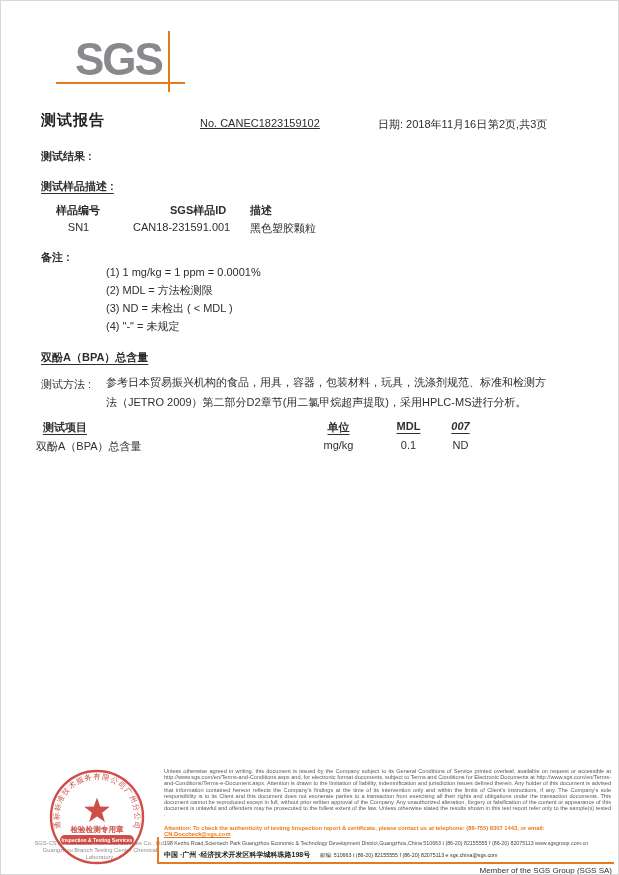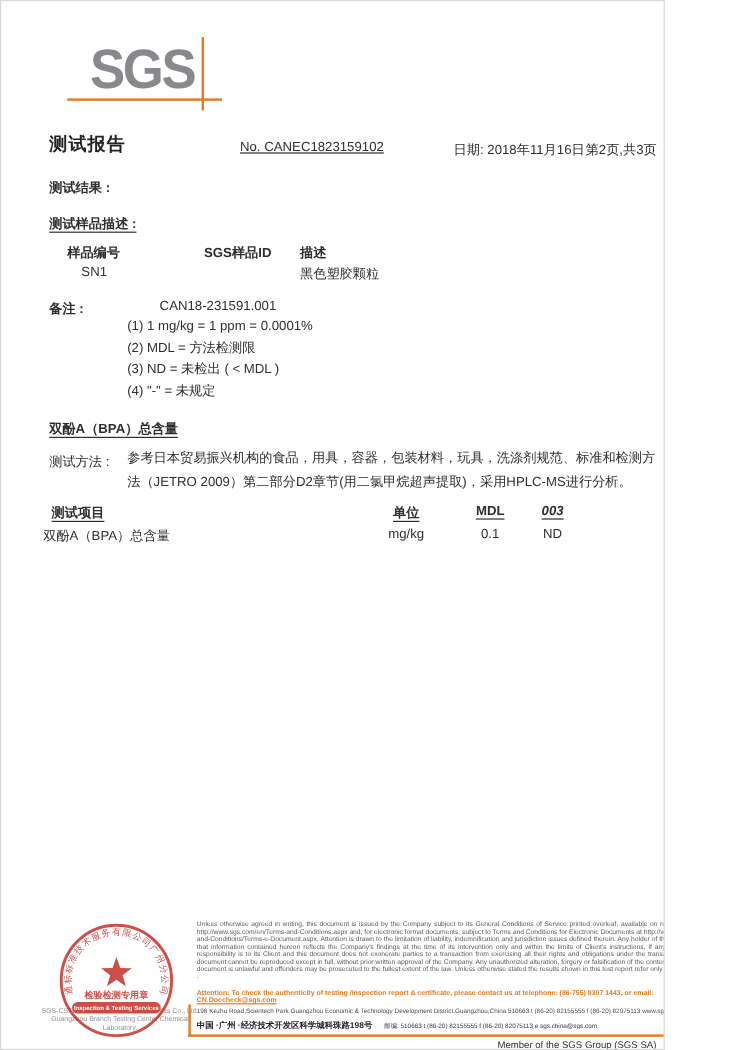--- a/index.html
+++ b/index.html
@@ -1,19 +1,19 @@
 <!DOCTYPE html>
 <html><head>
 <meta charset="utf-8">
 <style>
   * { margin:0; padding:0; box-sizing:border-box; }
   html,body { background:#ffffff; }
   body { width:619px; height:875px; font-family:"Liberation Sans","DejaVu Sans",sans-serif; }
   .page {
-    position:relative; width:554px; height:875px; background:#fff;
+    position:relative; width:619px; height:875px; background:#fff;
     border:1px solid #d8d8d8; overflow:hidden; color:#2e2e2e;
   }
   .abs { position:absolute; }
 
   
   .logo-text { font-size:44px; font-weight:bold; color:#87898c; letter-spacing:-2px;
                transform:scaleY(1.05); transform-origin:bottom left; line-height:1; }
   .logo-hline { background:#e87a1e; height:2px; width:129px; }
   .logo-vline { background:#e87a1e; width:2px; height:61px; }
 
@@ -64,21 +64,21 @@
   <div class="abs hdr-txt" style="left:487px; top:116px;">第2页,共3页</div>
 
   <div class="abs lbl-bold" style="left:40px; top:148px;">测试结果 :</div>
   <div class="abs lbl-bold-ul" style="left:40px; top:178px;">测试样品描述 :</div>
 
   <div>
     <div class="abs lbl-bold" style="left:55px; top:202px;">样品编号</div>
     <div class="abs lbl-bold" style="left:146px; top:202px;margin-left:23px;">SGS样品ID</div>
     <div class="abs lbl-bold" style="left:249px; top:202px;">描述</div>
     <div class="abs txt cell-c" style="left:55px; top:220px; width:45px;">SN1</div>
-    <div class="abs txt" style="left:132px; top:220px;margin-top:28px;">CAN18-231591.001</div>
+    <div class="abs txt" style="left:132px; top:220px;">CAN18-231591.001</div>
     <div class="abs txt" style="left:249px; top:220px;">黑色塑胶颗粒</div>
   </div>
 
   <div class="abs lbl-bold" style="left:40px; top:249px;">备注 :</div>
   <ul class="abs" style="left:105px; top:262px;">
     <li class="note-line">(1) 1 mg/kg = 1 ppm = 0.0001%</li>
     <li class="note-line">(2) MDL = 方法检测限</li>
     <li class="note-line">(3) ND = 未检出 ( &lt; MDL )</li>
     <li class="note-line">(4) "-" = 未规定</li>
   </ul>
@@ -87,21 +87,21 @@
   <div class="abs txt" style="left:40px; top:376px;">测试方法 :</div>
   <div class="abs method-par" style="left:105px; top:371px; width:490px;">
     <div>参考日本贸易振兴机构的食品，用具，容器，包装材料，玩具，洗涤剂规范、标准和检测方</div>
     <div>法（JETRO 2009）第二部分D2章节(用二氯甲烷超声提取)，采用HPLC-MS进行分析。</div>
   </div>
 
   <div>
     <div class="abs th-ul" style="left:42px; top:419px;">测试项目</div>
     <div class="abs th-ul cell-c" style="left:315px; top:419px; width:45px;">单位</div>
     <div class="abs th-ul cell-c" style="left:390px; top:419px; width:35px;">MDL</div>
-    <div class="abs th-ul italic cell-c" style="left:442px; top:419px; width:35px;">003</div>
+    <div class="abs th-ul italic cell-c" style="left:442px; top:419px; width:35px;">007</div>
     <div class="abs txt" style="left:35px; top:438px;">双酚A（BPA）总含量</div>
     <div class="abs txt cell-c" style="left:315px; top:438px; width:45px;">mg/kg</div>
     <div class="abs txt cell-c" style="left:390px; top:438px; width:35px;">0.1</div>
     <div class="abs txt cell-c" style="left:442px; top:438px; width:35px;">ND</div>
   </div>
 
   <div class="abs company-en" style="left:28px; top:839px;">
     <div>SGS-CSTC Standards Technical Services Co., Ltd.</div>
     <div>Guangzhou Branch Testing Center Chemical Laboratory.</div>
   </div>

